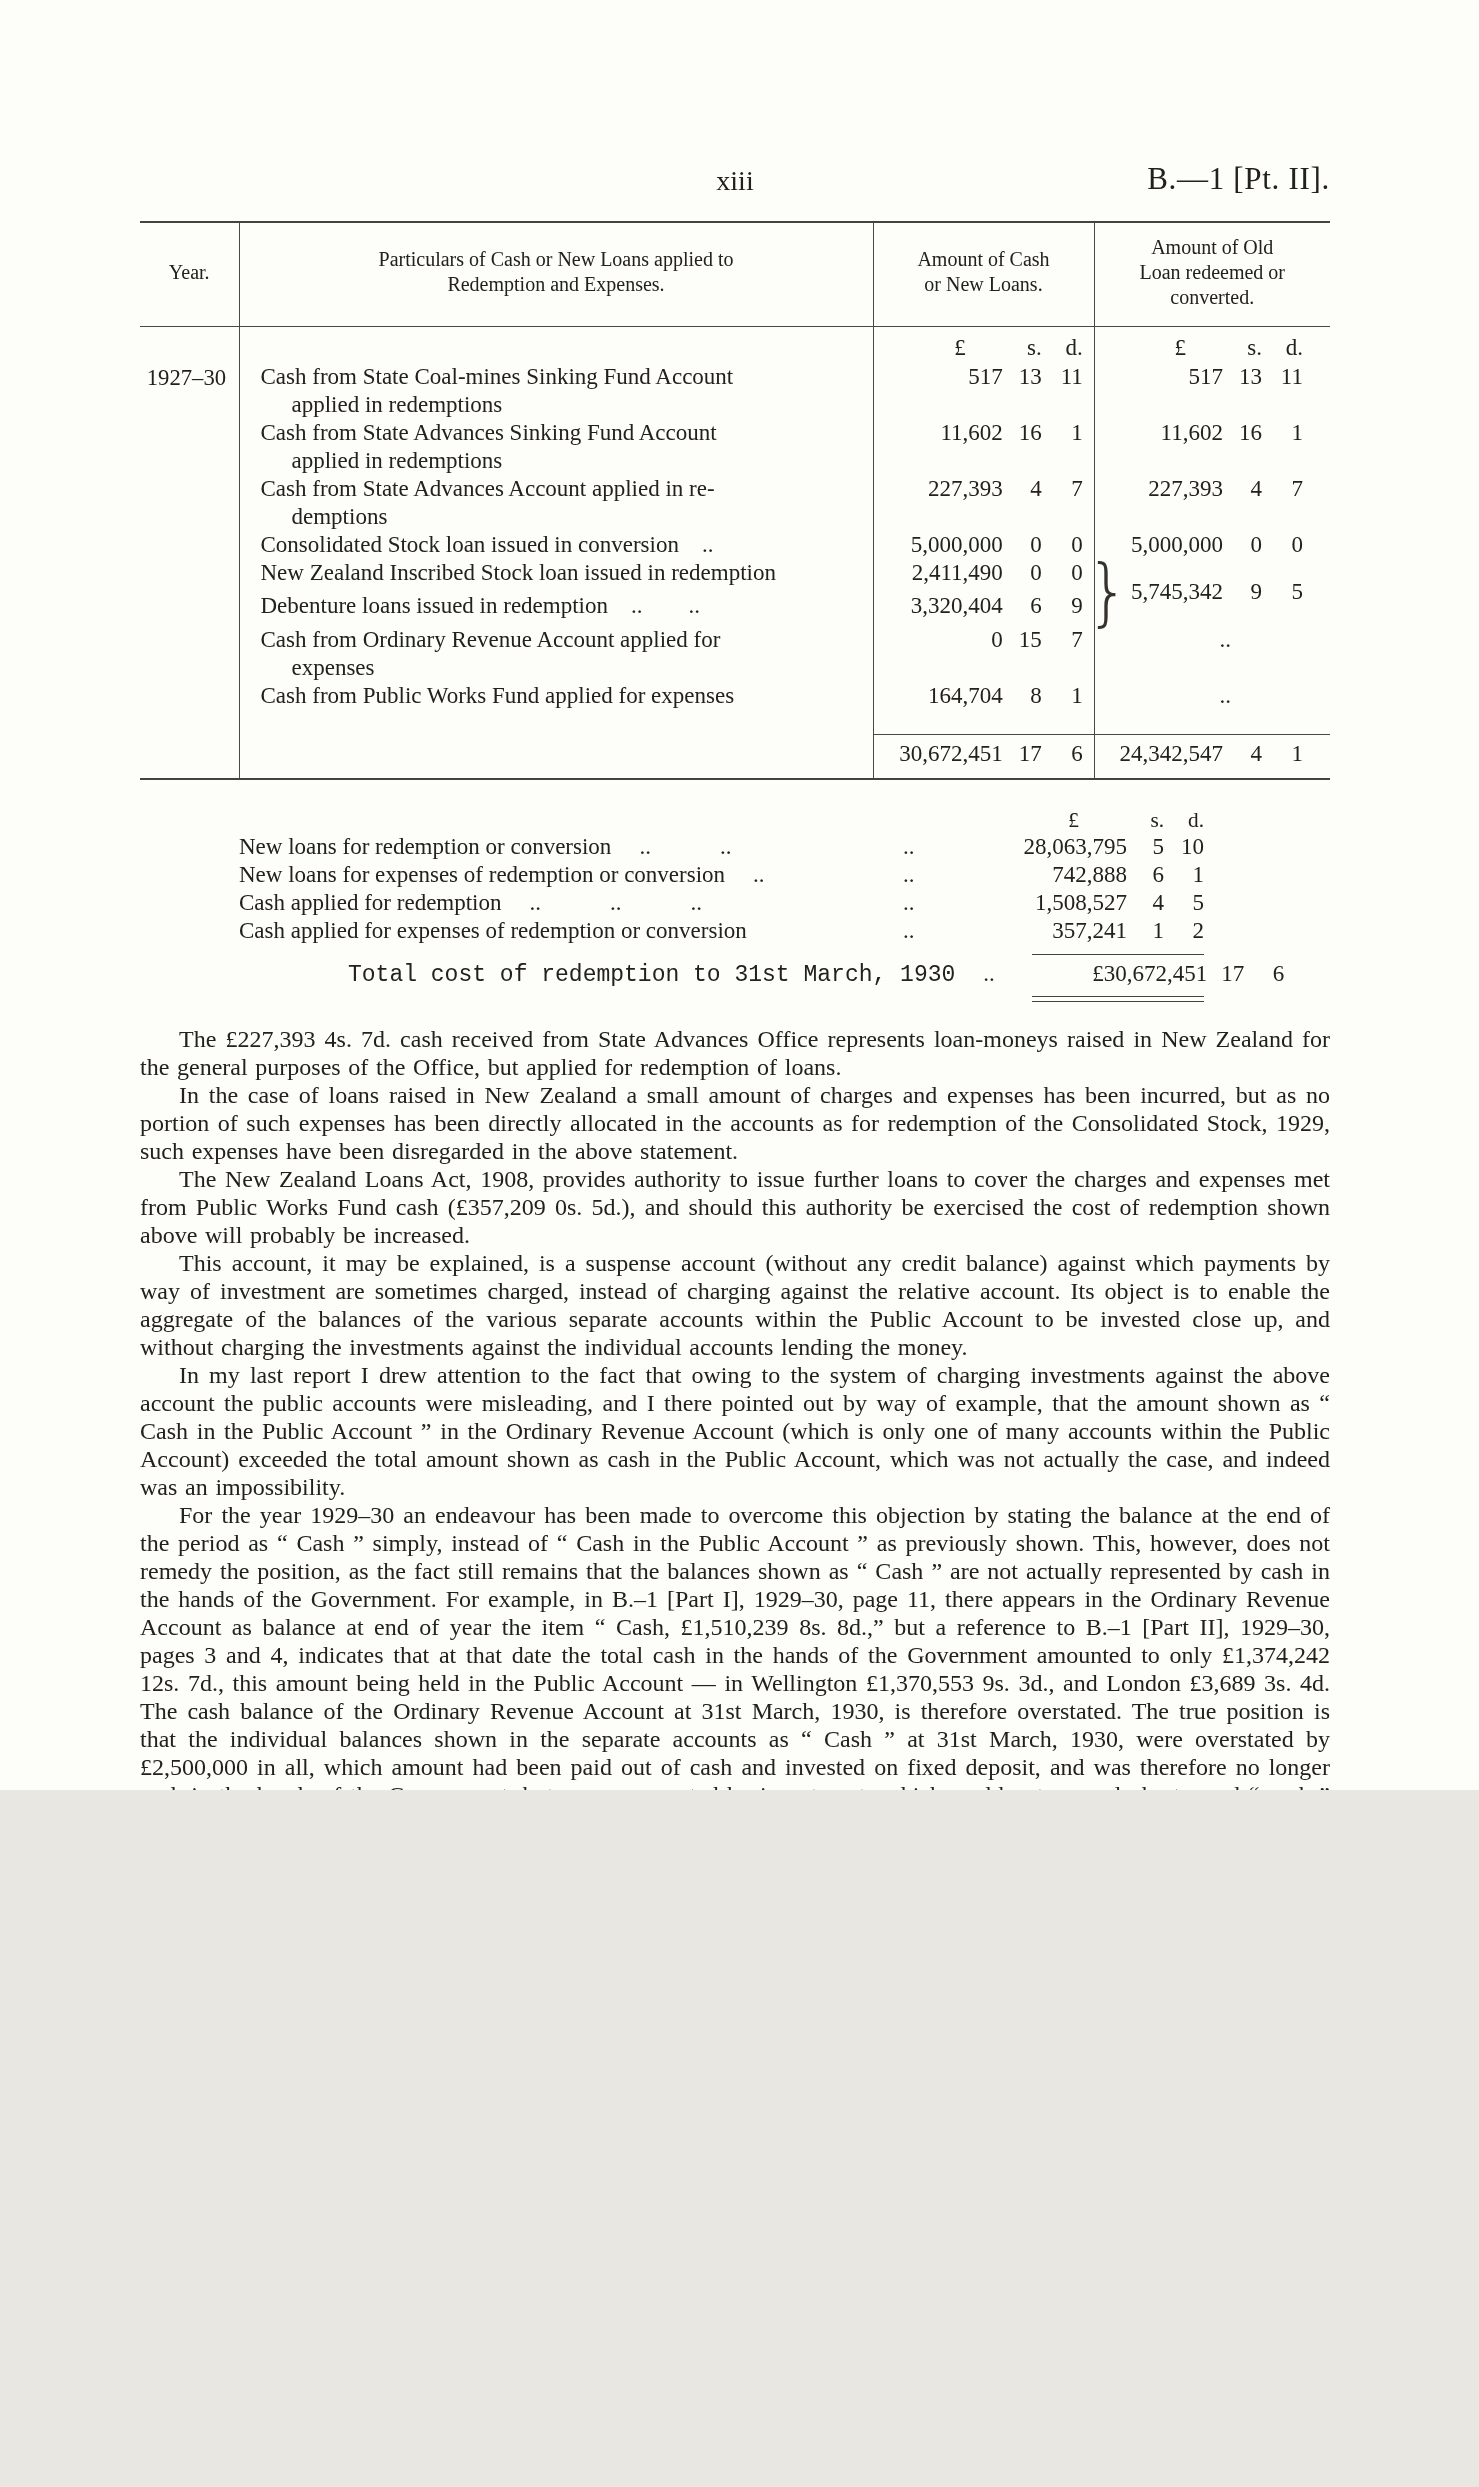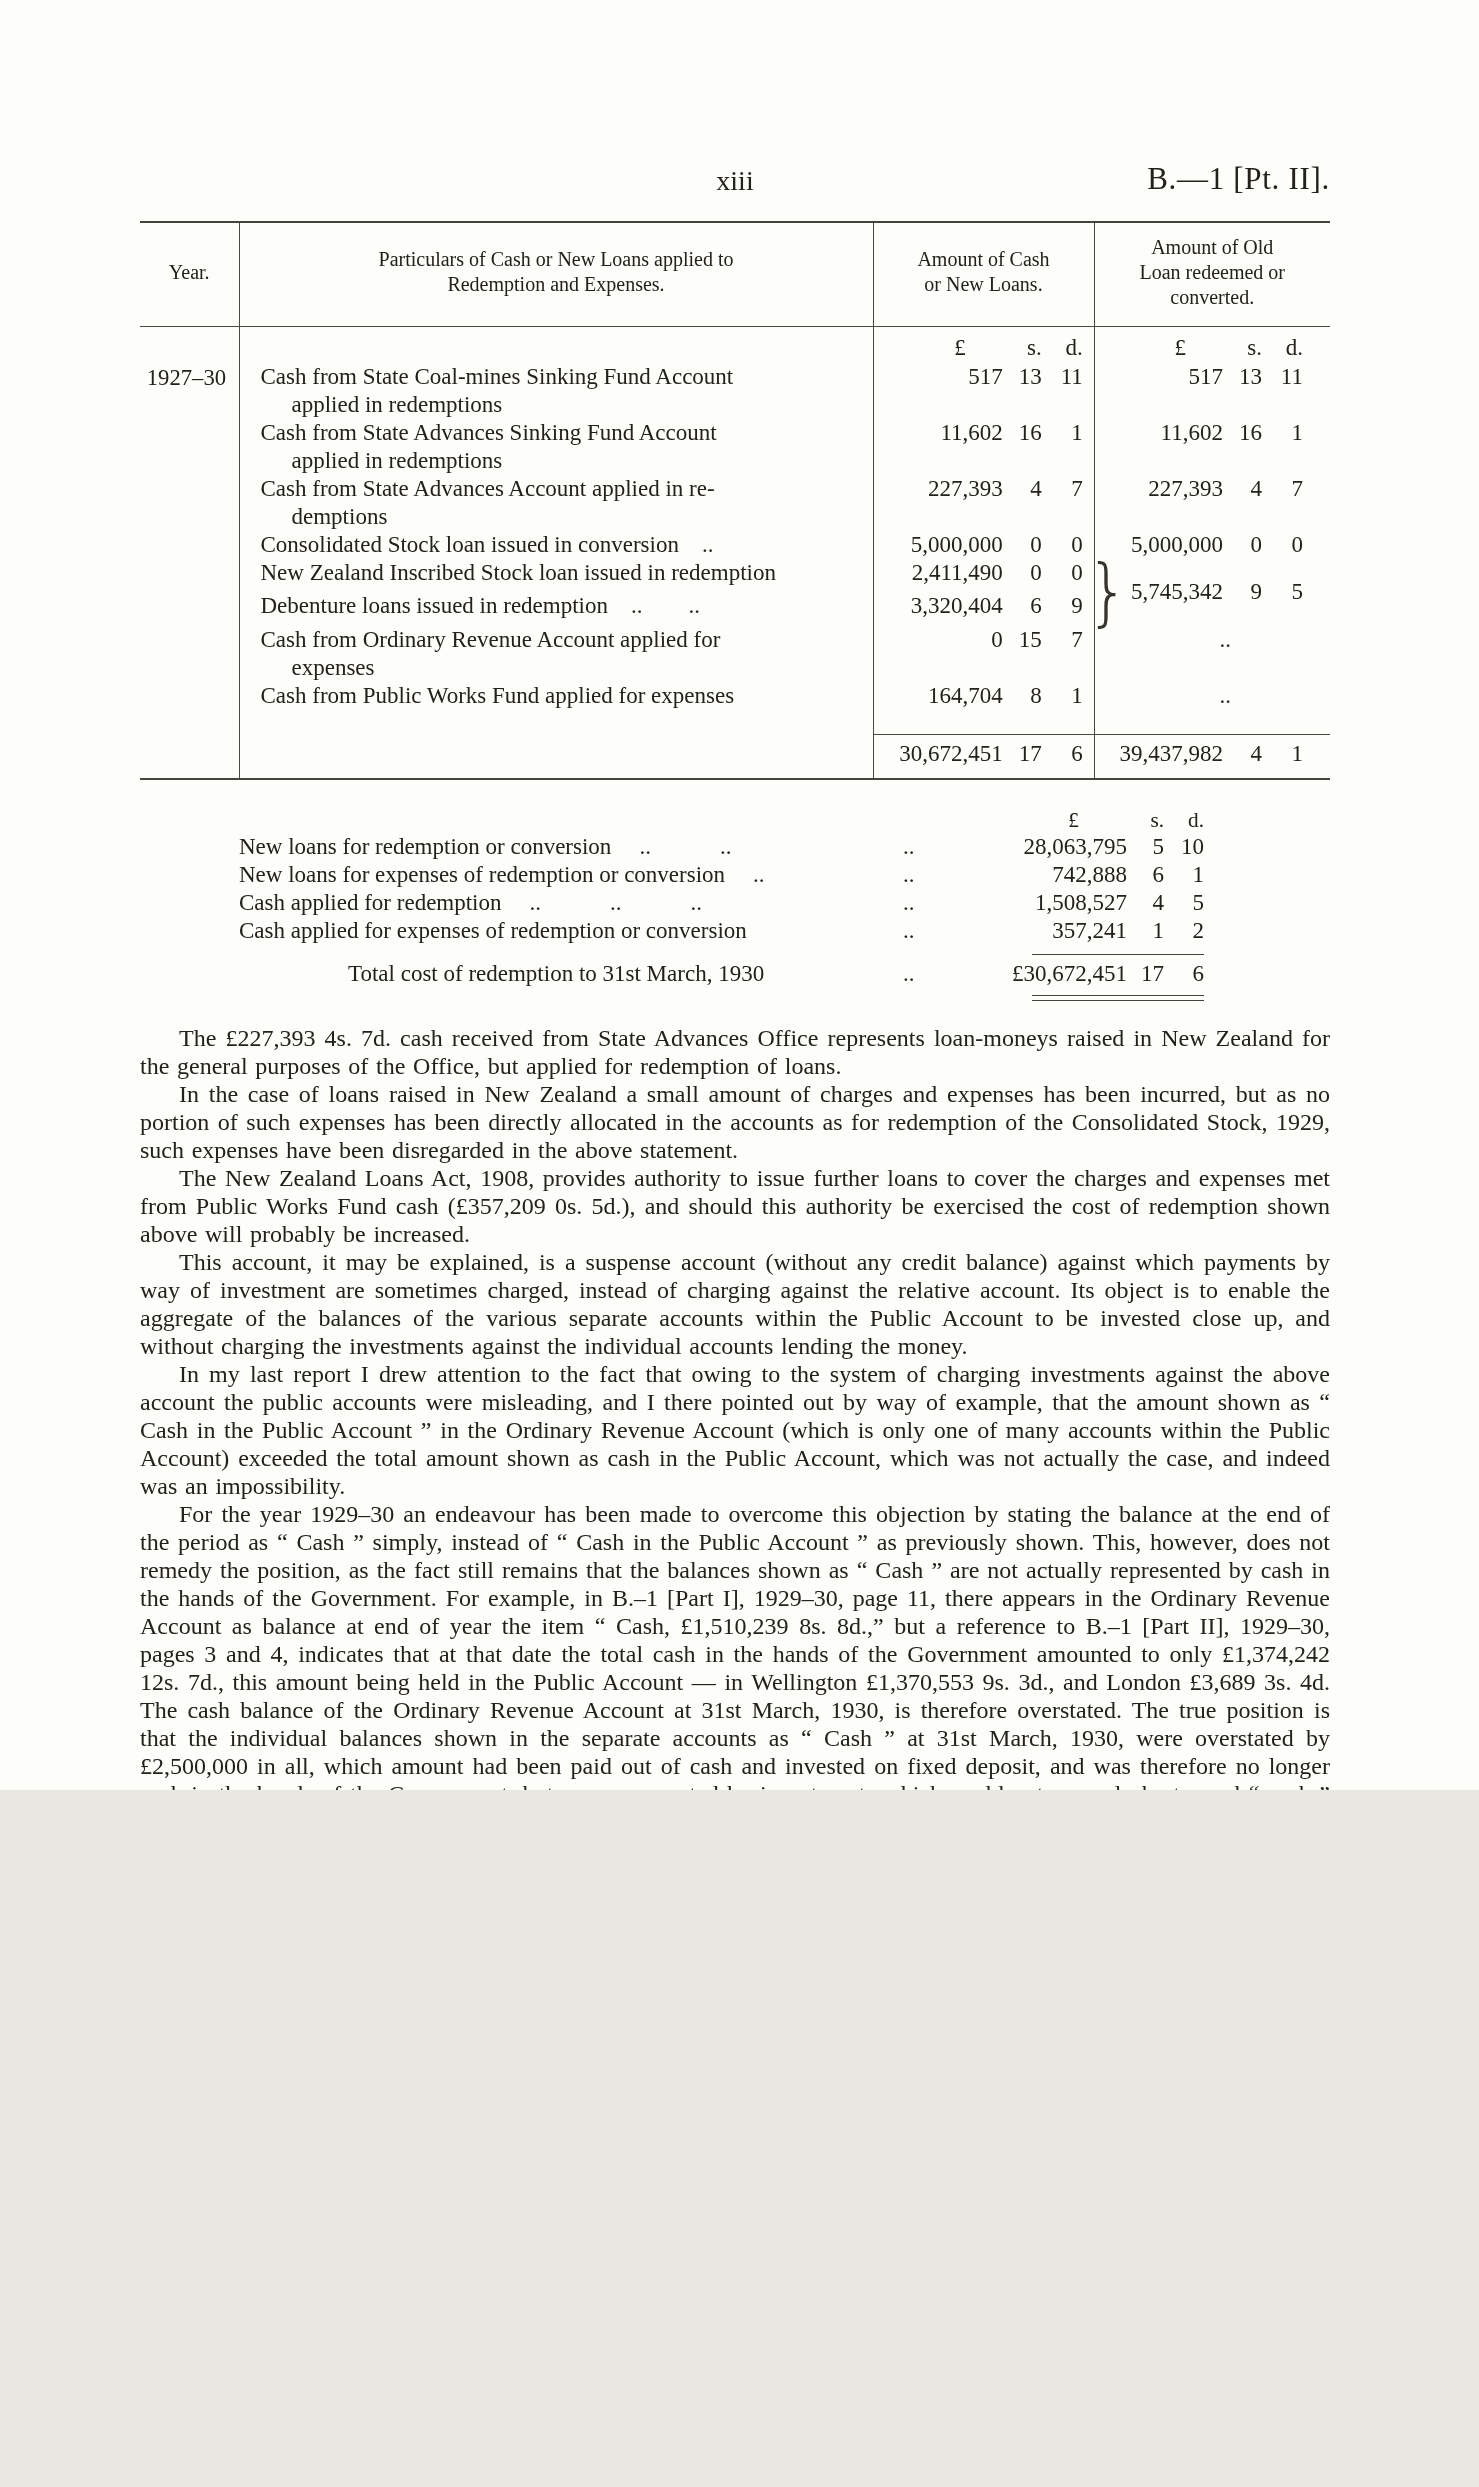--- a/index.html
+++ b/index.html
@@ -54,21 +54,21 @@
   .sum-dots{flex:1;padding-left:28px;}
   .sum-pre{width:64px;flex:none;}
   .sum-amt{width:237px;flex:none;display:flex;}
   .sum-amt .p{flex:1;text-align:right;}
   .sum-amt .s{width:37px;text-align:right;}
   .sum-amt .d{width:40px;text-align:right;}
   .sum-cur{font-size:21.3px;line-height:25px;}
   .sum-cur .p{padding-right:48px;}
   .sum-rule{margin:9.3px 0 0 auto;width:172px;border-top:1.3px solid #45433c;}
   .sum-total{margin-top:5.3px;}
-  .sum-total .sum-label{padding-left:109px;}
+  .sum-total .sum-label{padding-left:109px;font-family:Liberation Mono, monospace;}
   .sum-dblrule{margin:6.7px 0 0 auto;width:172px;height:4px;
                border-top:1.3px solid #45433c;border-bottom:1.3px solid #45433c;}
 
   
   .body-text{margin-top:22.7px;}
   .body-text p{margin:0;text-indent:39px;text-align:justify;font-size:24px;line-height:28px;word-spacing:1.7px;}
   .sec-head{font-size:23px;font-weight:normal;font-variant:small-caps;letter-spacing:2px;
             text-align:center;margin:9.3px 0 8px 0;}
 
   .stray{position:absolute;left:1167px;top:2348px;font-size:25px;color:#3c3a33;}
@@ -268,21 +268,21 @@
           <td class="vline-r"></td>
           <td class="vline-r cash">
               <span class="amt">
                 <span class="p">30,672,451</span>
                 <span class="s">17</span>
                 <span class="d">6</span>
               </span>
             </td>
           <td class="old">
               <span class="amt">
-                <span class="p">39,437,982</span>
+                <span class="p">24,342,547</span>
                 <span class="s">4</span>
                 <span class="d">1</span>
               </span>
             </td>
         </tr>
       </tbody>
     </table>
 
     <section class="summary">
       <div class="sum-table">

